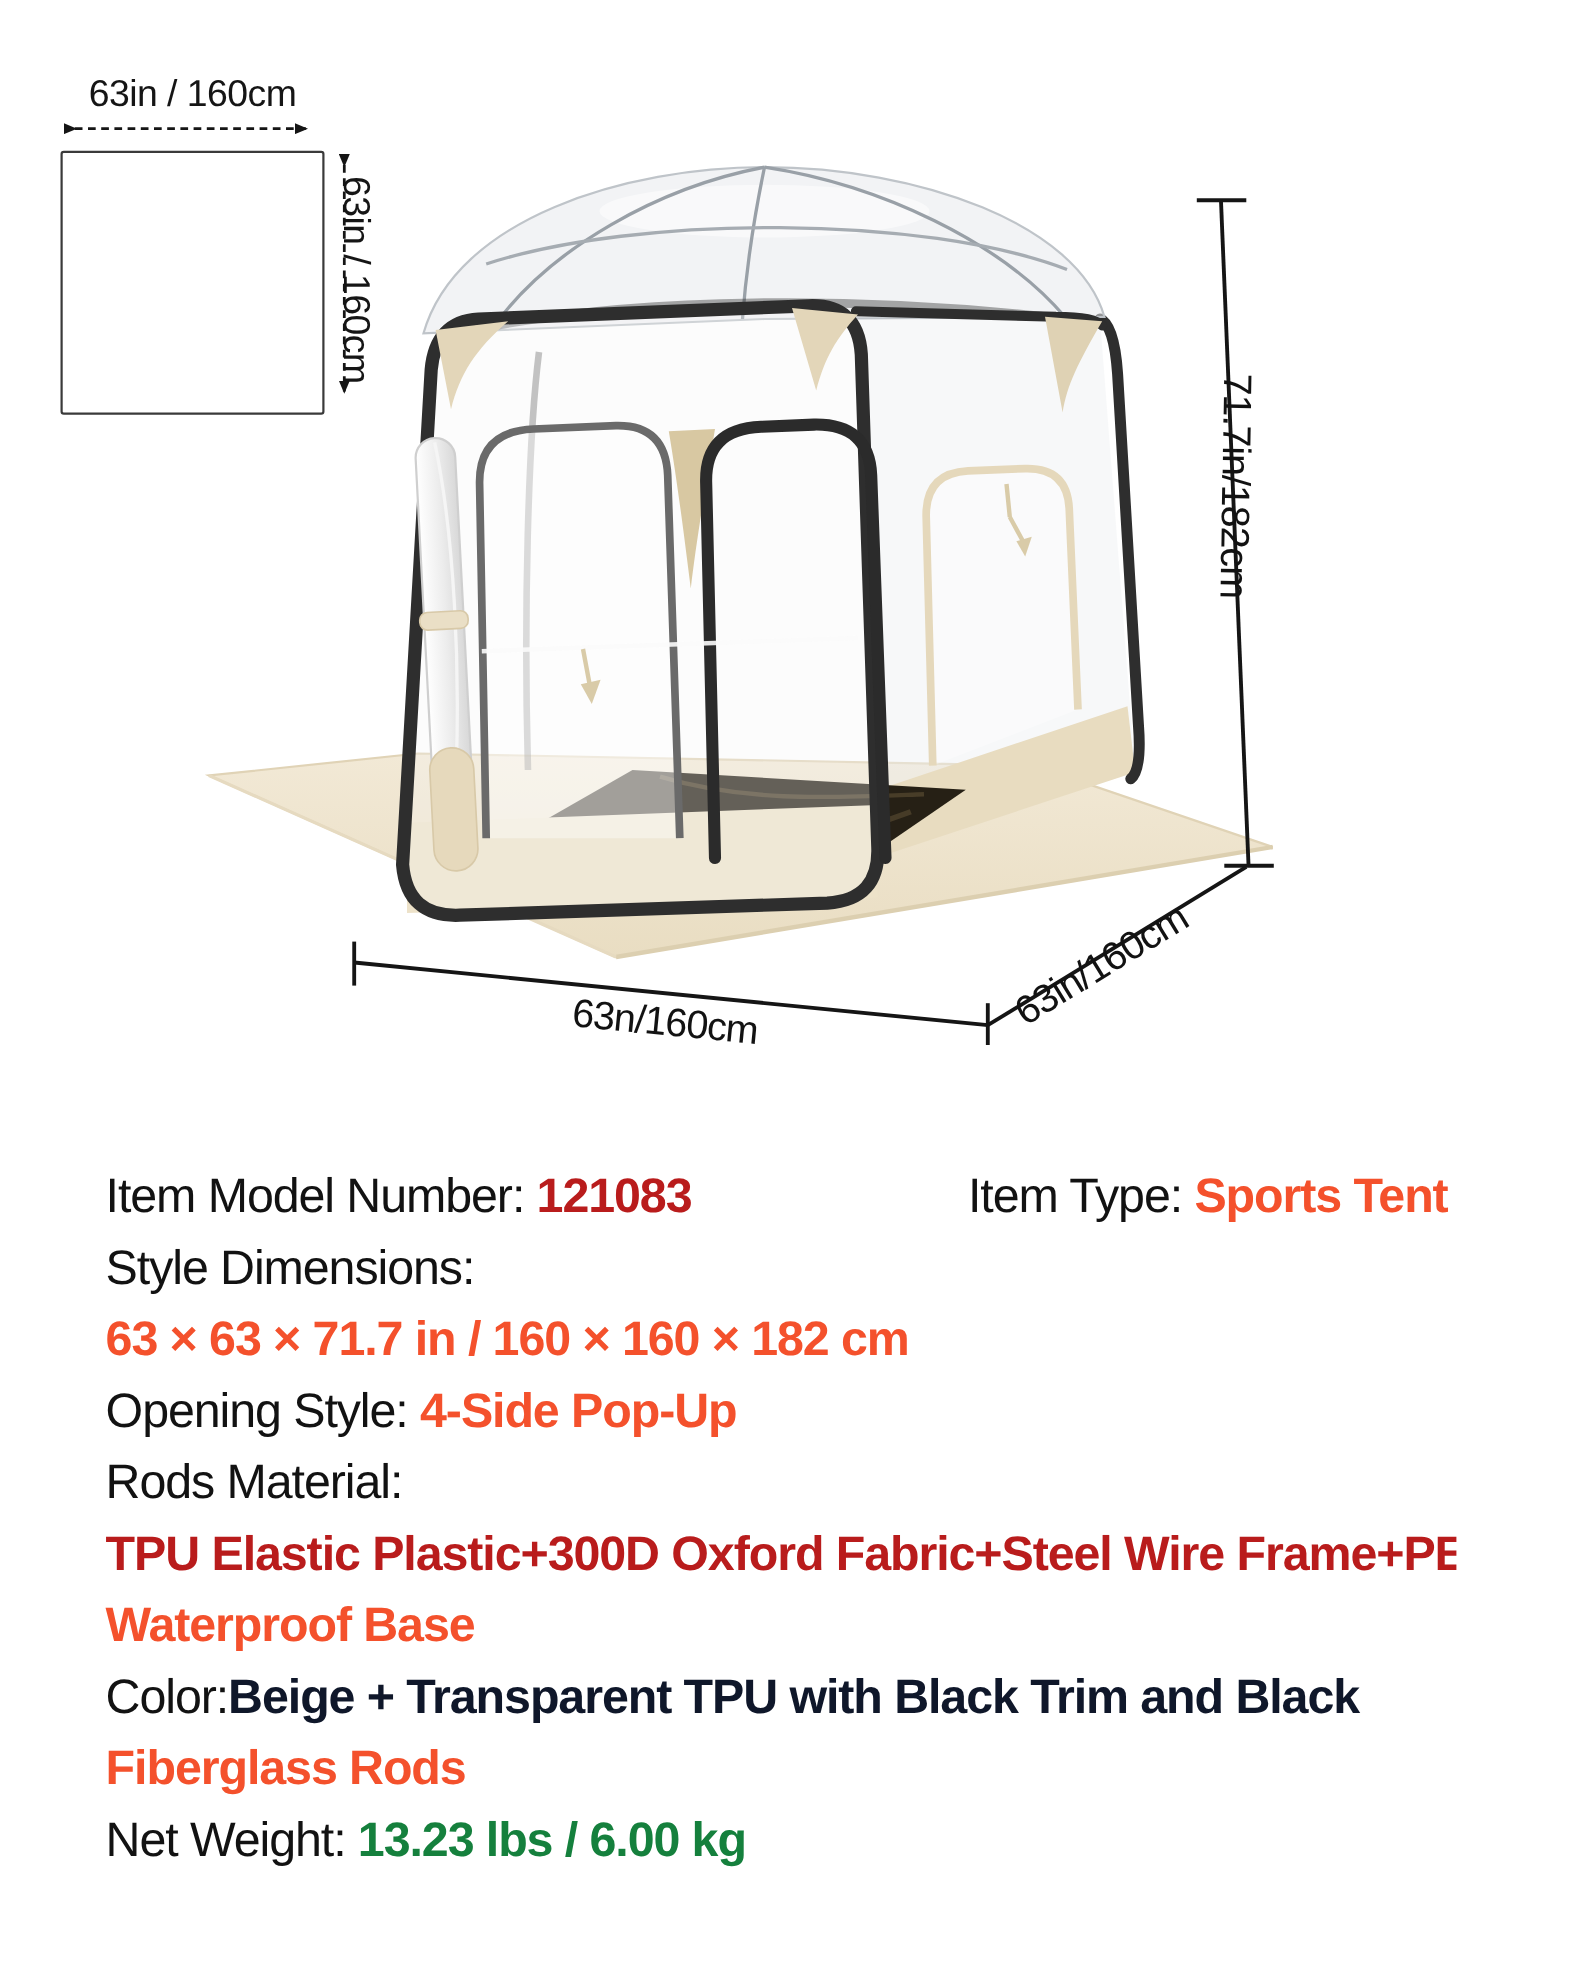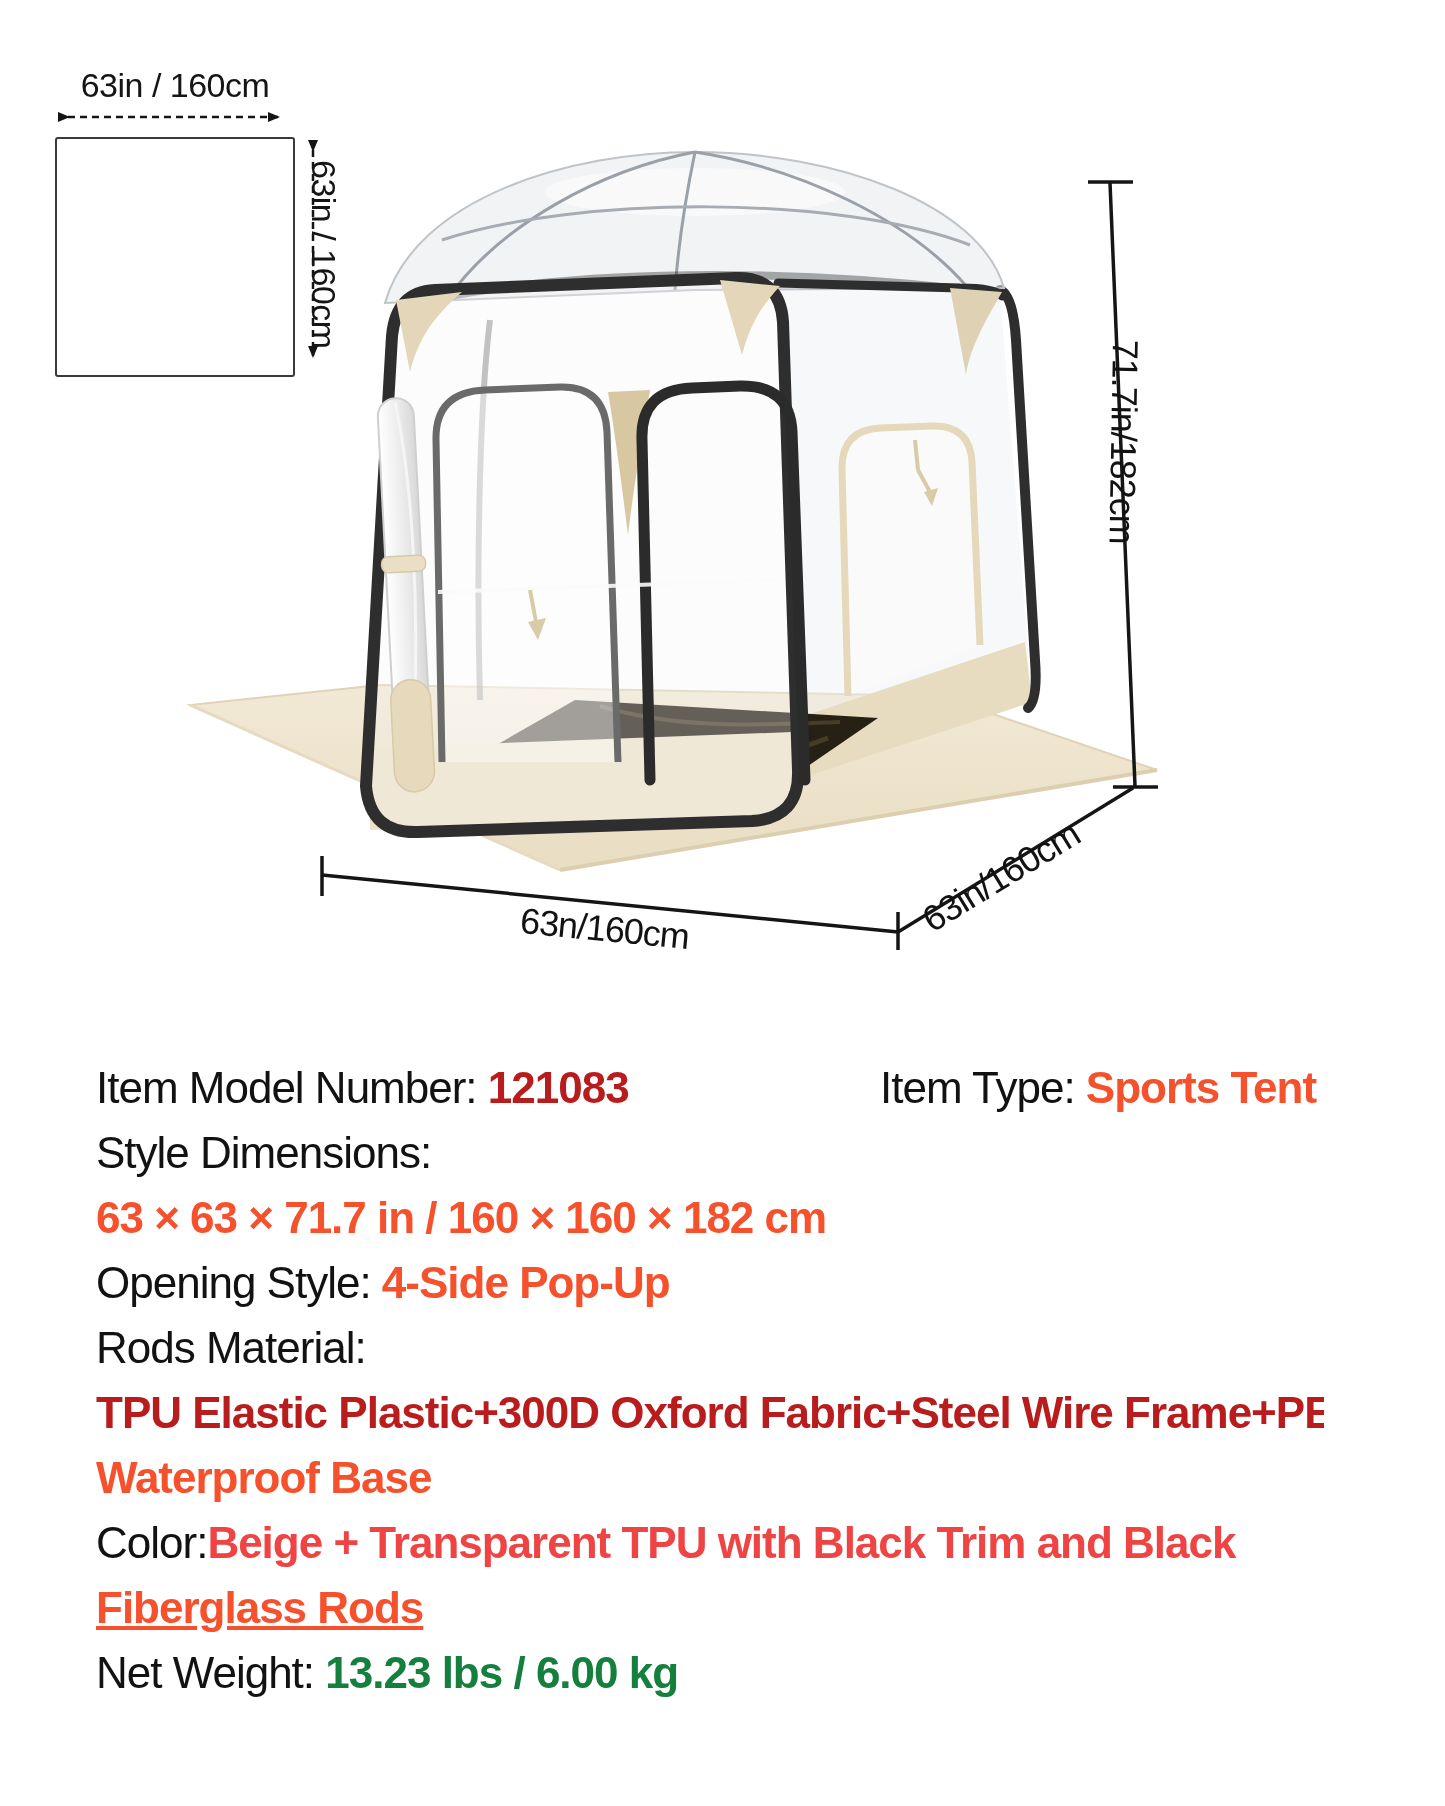--- a/index.html
+++ b/index.html
@@ -143,21 +143,21 @@
     </div>
     <div class="spec-row" style="top:1129px;">Style Dimensions:</div>
     <div class="spec-row spec-val" style="top:1194px;color:#F4512C;">63 × 63 × 71.7 in / 160 × 160 × 182 cm</div>
     <div class="spec-row" style="top:1259px;">
       <span>Opening Style: </span><span class="spec-val" style="color:#F4512C;">4-Side Pop-Up</span>
     </div>
     <div class="spec-row" style="top:1324px;">Rods Material:</div>
     <div class="spec-row spec-val" style="top:1389px;color:#b91c1c;">TPU Elastic Plastic+300D Oxford Fabric+Steel Wire Frame+PE</div>
     <div class="spec-row spec-val" style="top:1454px;color:#F4512C;">Waterproof Base</div>
     <div class="spec-row" style="top:1519px;">
-      <span>Color:</span><span class="spec-val" style="color:#ef4444;">Beige + Transparent TPU with Black Trim and Black</span>
+      <span>Color:</span><span class="spec-val" style="color:#0f172a;">Beige + Transparent TPU with Black Trim and Black</span>
     </div>
-    <div class="spec-row spec-val" style="top:1584px;color:#F4512C;text-decoration:underline;">Fiberglass Rods</div>
+    <div class="spec-row spec-val" style="top:1584px;color:#F4512C;">Fiberglass Rods</div>
     <div class="spec-row" style="top:1649px;">
       <span>Net Weight: </span><span class="spec-val" style="color:#15803d;">13.23 lbs / 6.00 kg</span>
     </div>
   </div>
 
 </div>
 
 </body></html>

